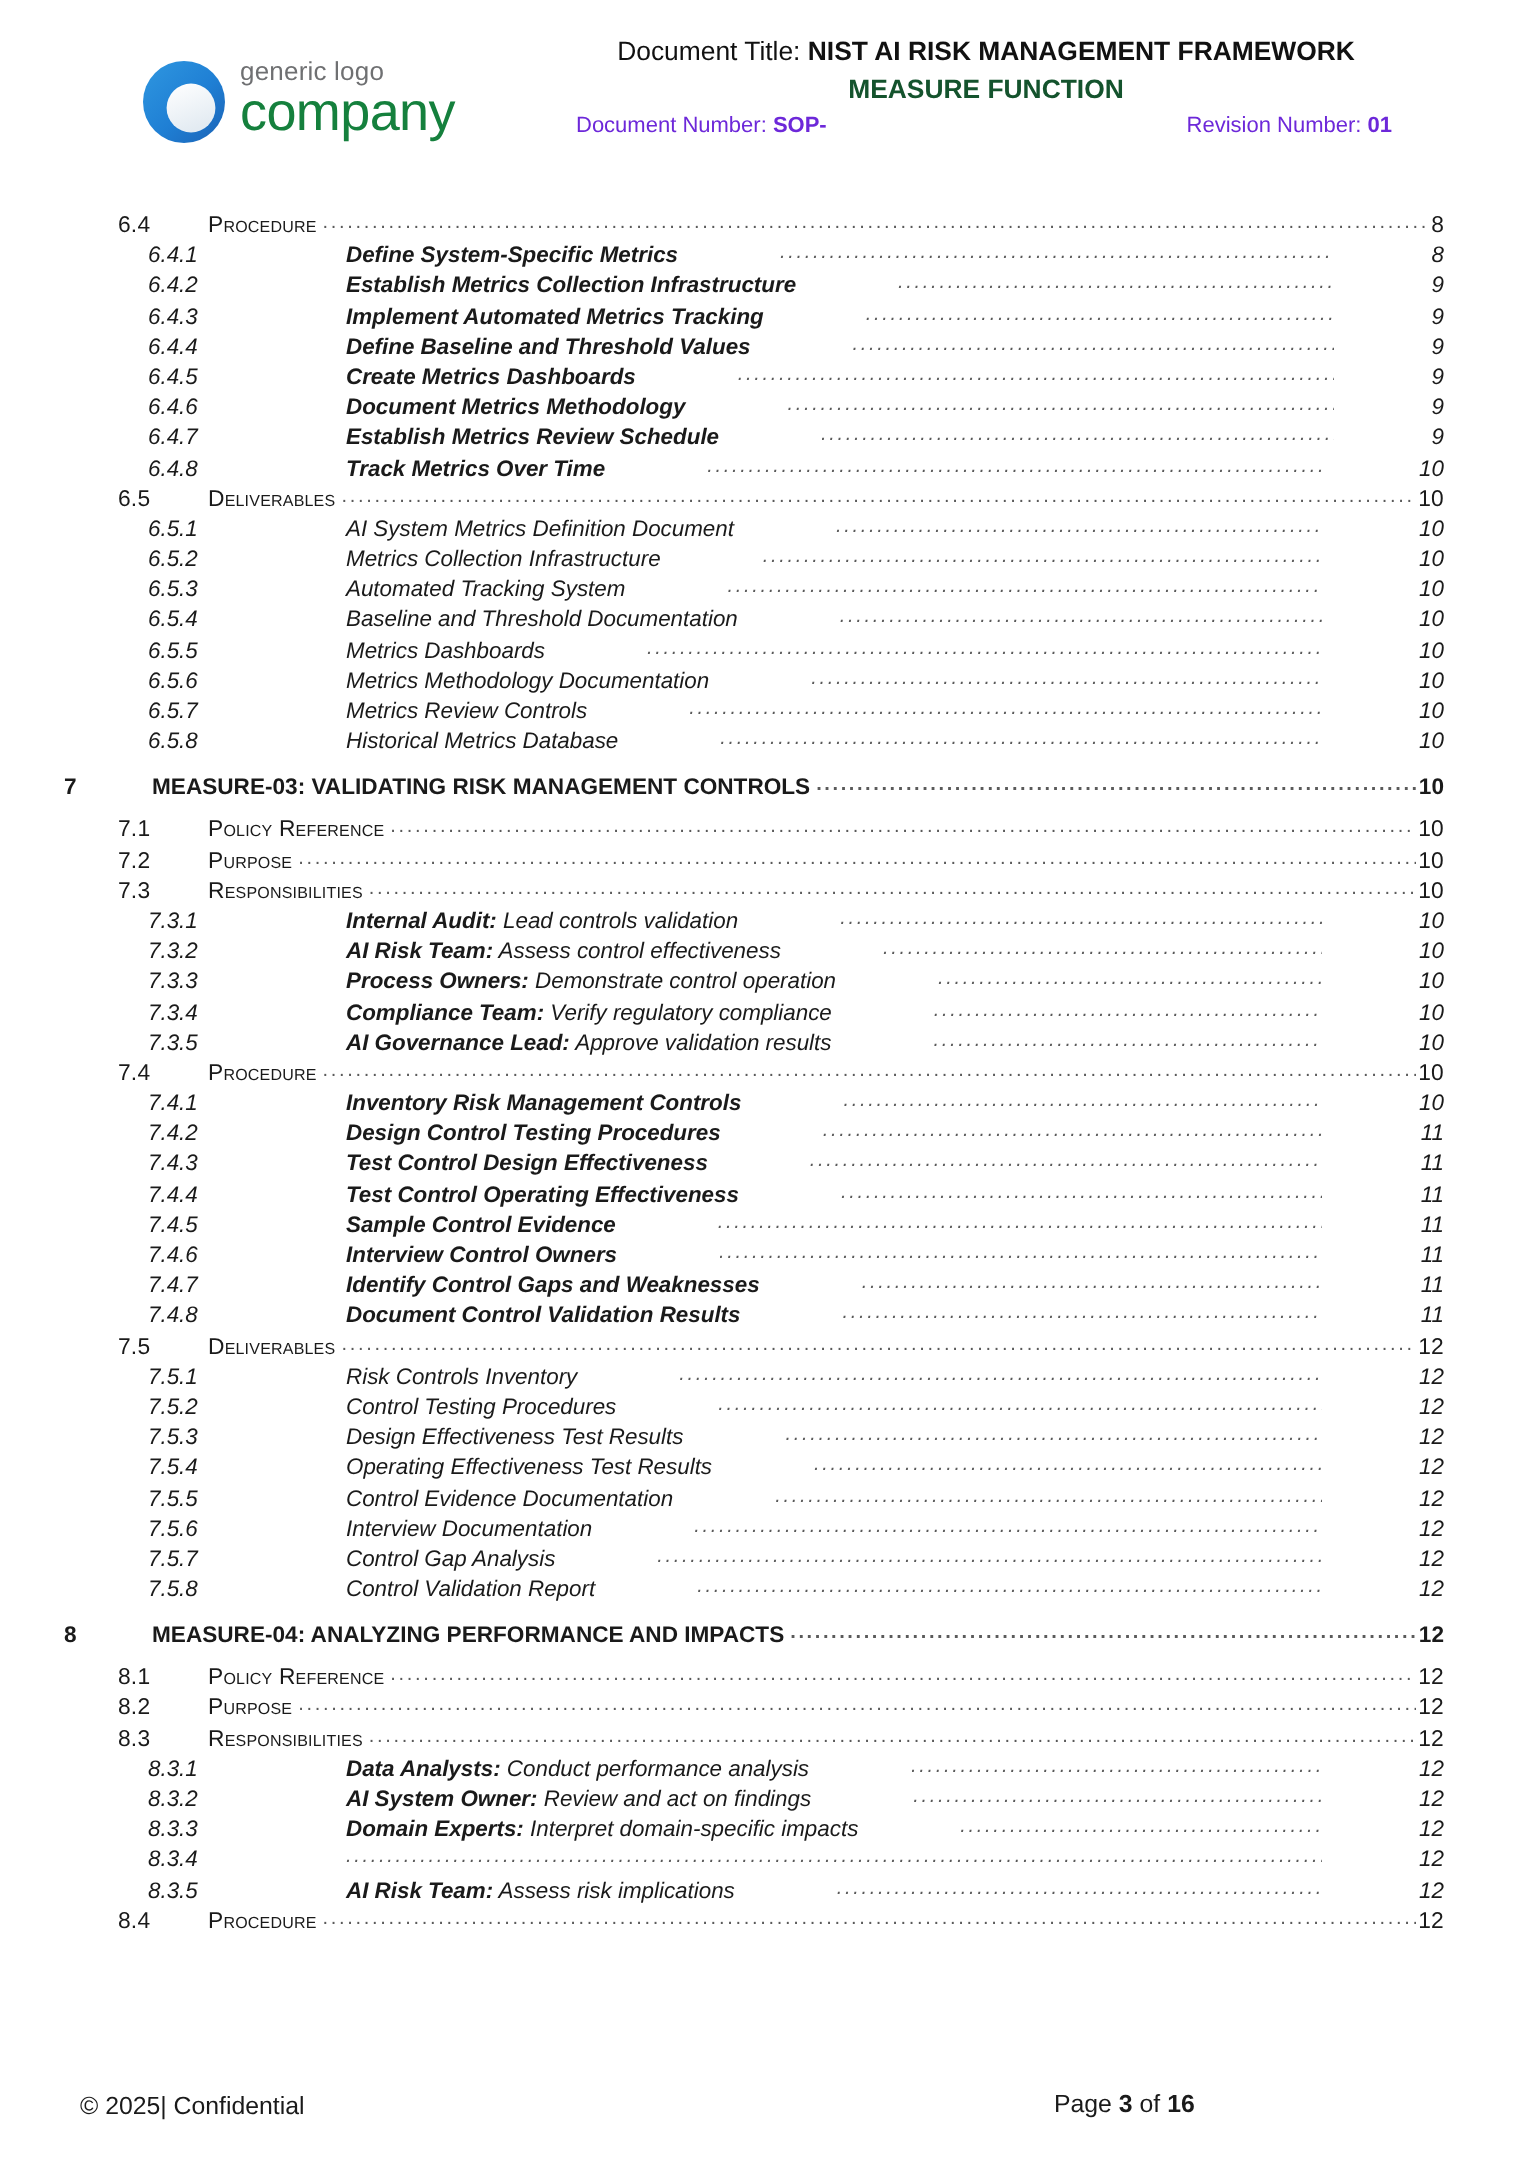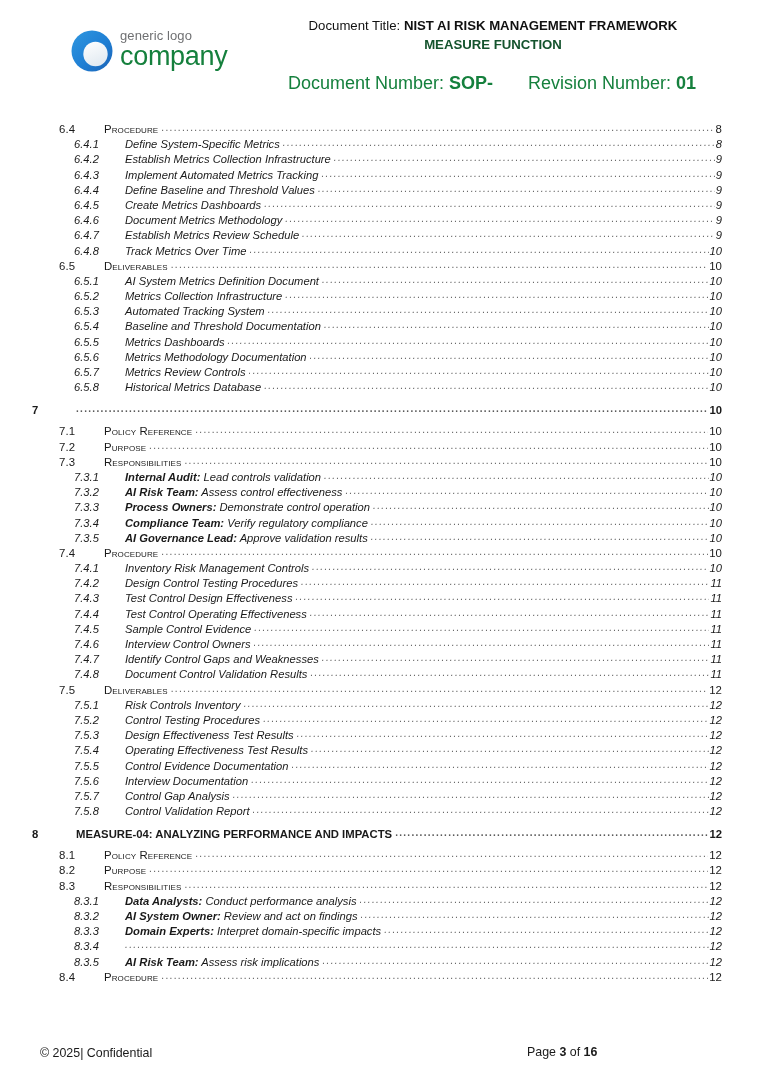--- a/index.html
+++ b/index.html
@@ -92,24 +92,24 @@
     text-align: center;
     font-size: 13.2px;
     line-height: 19px;
     font-weight: 700;
     color: #14532d;
   }
   .hdr-line-meta {
     display: flex;
     justify-content: space-between;
     align-items: baseline;
-    font-size: 18px;
+    font-size: 11px;
     line-height: 19px;
-    color: #15803d;
-    margin-top: 20px;
+    color: #6d28d9;
+    margin-top: 0;
     padding: 0 12px 0 10px;
   }
   .hdr-line-meta .lbl { font-weight: 400; }
   .hdr-line-meta .val { font-weight: 700; }
 
   
   .toc {
     position: absolute;
     left: 0;
     top: 107px;
@@ -121,21 +121,20 @@
     display: flex;
     align-items: baseline;
     height: 15.2px;
     box-sizing: border-box;
     color: #1a1a1a;
   }
 
   .toc-num {
     flex: 0 0 auto;
     white-space: nowrap;
-    margin-top: 16px;
   }
   .toc-label {
     flex: 0 0 auto;
     white-space: nowrap;
     padding-right: 3px;
     text-align: center;
   }
   .toc-leader {
     flex: 1 1 auto;
     overflow: hidden;
@@ -177,24 +176,25 @@
   }
   .lvl2 .toc-num { width: 45px; font-variant: normal; }
   .lvl2 .toc-page { font-variant: normal; }
 
   
   .lvl3 {
     font-size: 11.2px;
     font-style: italic;
     padding-left: 74px;
     padding-right: 46px;
+    gap: 48px;
   }
   .lvl3 .toc-num { width: 51px; }
   .lvl3 .toc-page { font-style: italic; }
-  .lvl3.strong .toc-label { font-weight: 400; }
+  .lvl3.strong .toc-label { font-weight: 700; }
   .lvl3.strong .toc-page { font-weight: 400; }
   .lvl3 .role { font-weight: 700; }
   .lvl3 .desc { font-weight: 400; }
 
   .gap-top { margin-top: 2px; }
 
   
   .doc-footer {
     position: absolute;
     left: 0;
@@ -372,20 +372,21 @@
         <span class="toc-page">10</span>
       </div>
       <div class="toc-row lvl3">
         <span class="toc-num">6.5.8</span>
         <span class="toc-label">Historical Metrics Database</span>
         <span class="toc-leader">......................................................................................................................................................................</span>
         <span class="toc-page">10</span>
       </div>
       <div class="toc-row lvl1">
         <span class="toc-num">7</span>
+        <span class="toc-label">MEASURE-03: VALIDATING RISK MANAGEMENT CONTROLS</span>
         <span class="toc-leader">......................................................................................................................................................................</span>
         <span class="toc-page">10</span>
       </div>
       <div class="toc-row lvl2 gap-top">
         <span class="toc-num">7.1</span>
         <span class="toc-label">Policy Reference</span>
         <span class="toc-leader">......................................................................................................................................................................</span>
         <span class="toc-page">10</span>
       </div>
       <div class="toc-row lvl2">

